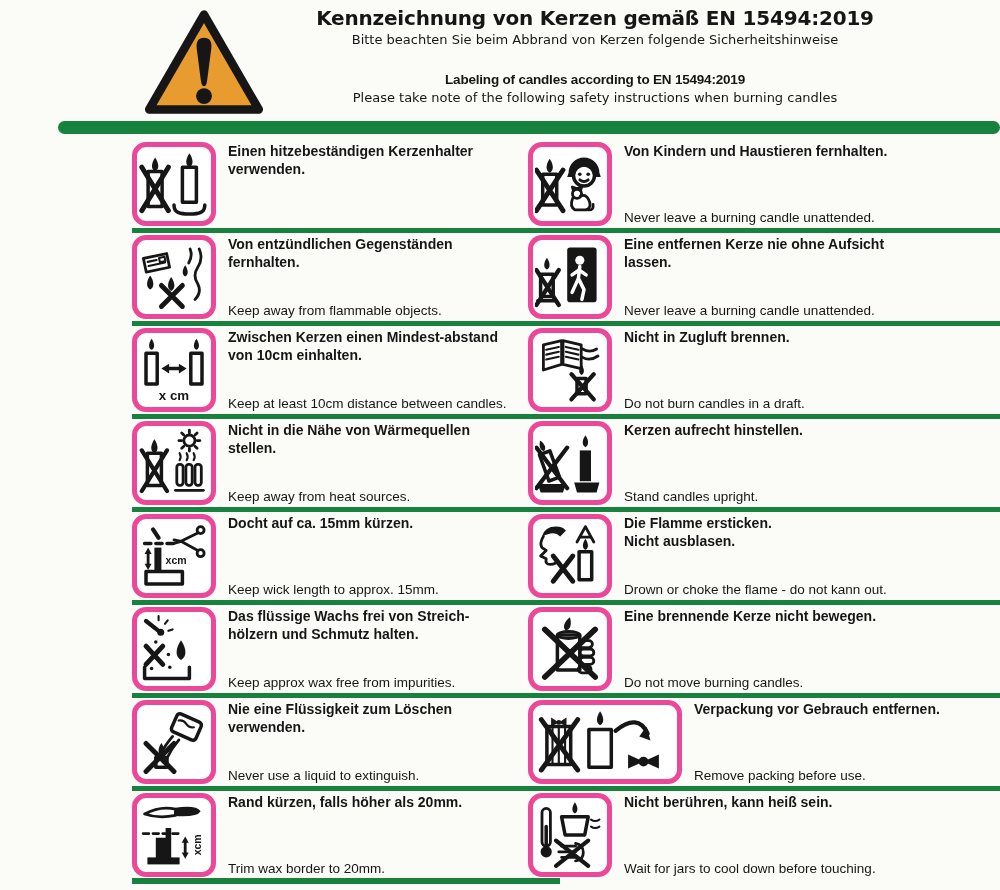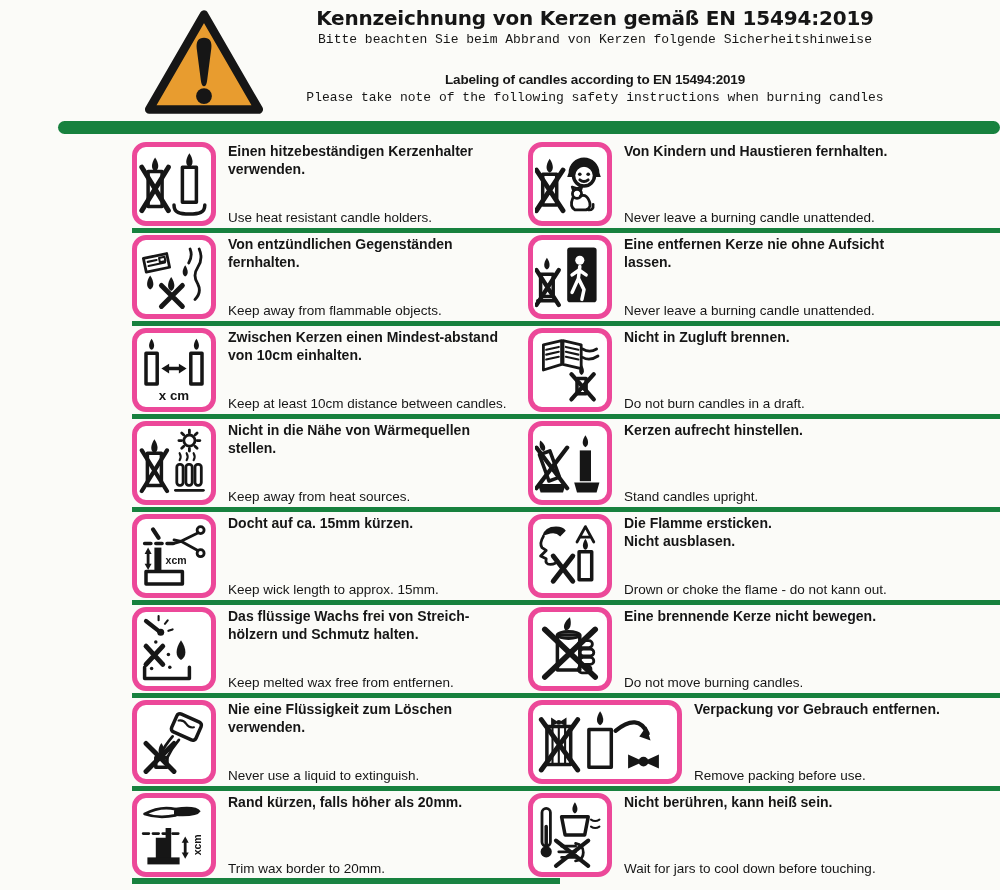--- a/index.html
+++ b/index.html
@@ -8,21 +8,21 @@
     font-family:"DejaVu Sans","Liberation Sans",sans-serif;
     color:#161616; background:#fbfbf8; overflow:hidden;
   }
   .page { position:relative; width:848px; height:890px; background:#fbfbf8; }
 
   
   .header { position:absolute; top:0; left:0; width:1000px; height:120px; }
   .warn { position:absolute; left:143px; top:6px; width:122px; height:112px; }
   .titles { position:absolute; left:285px; top:6px; width:620px; text-align:center; }
   .title { font-size:20px; font-weight:bold; letter-spacing:-0.2px; }
-  .sub { font-size:13px; font-weight:500; margin-top:2px;font-family:Liberation Mono, monospace; }
+  .sub { font-size:13px; font-weight:500; margin-top:2px; }
   .title.en { margin-top:25px; }
 
   
   .topbar { position:absolute; top:121px; left:58px; width:942px; height:13px;
             background:#17813E; border-radius:8px; }
   .sep { position:absolute; bottom:0; left:132px; right:0; height:5px; background:#17813E; }
   .sep.partial { width:428px; right:auto; height:6px; }
 
   
   .grid { position:absolute; top:140px; left:0; width:1000px; }
@@ -78,21 +78,20 @@
             <path class="fl" transform="translate(23,28)" d="M0 -16 C-6 -7 -6 1 0 4 C6 1 6 -7 0 -16 Z"></path>
             <rect class="k" stroke-width="5" x="13" y="32" width="20" height="50"></rect>
             <path class="k" stroke-width="7" d="M4 26 L42 88 M42 26 L4 88"></path>
             <path class="fl" transform="translate(72,22)" d="M0 -16 C-6 -7 -6 1 0 4 C6 1 6 -7 0 -16 Z"></path>
             <rect class="k" stroke-width="5" x="62" y="26" width="20" height="50"></rect>
             <path class="k" stroke-width="5" d="M50 80 C50 91 58 93 72 93 C86 93 94 91 94 80"></path>
           </svg>
         </div>
         <div class="txt">
           <div class="de">Einen hitzebeständigen Kerzenhalter verwenden.</div>
-          <div class="en">Use heat resistant candle holders.</div>
         </div>
       </div>
       <div class="cell right">
         <div class="icon-box">
           <svg width="70" height="70" viewBox="0 0 100 100">
             <path class="fl" transform="translate(21,30)" d="M0 -16 C-6 -7 -6 1 0 4 C6 1 6 -7 0 -16 Z"></path>
             <rect class="k" stroke-width="5" x="11" y="36" width="20" height="44"></rect>
             <path class="k" stroke-width="7" d="M2 30 L40 88 M40 30 L2 88"></path>
             <path class="fl" d="M48 34 a22 22 0 0 1 44 0 l2 6 h-9 a15 15 0 0 0 -30 0 h-9 z"></path>
             <circle class="k" stroke-width="5" cx="70" cy="38" r="15"></circle>
@@ -288,21 +287,21 @@
             <circle class="fl" cx="24" cy="40" r="2.5"></circle>
               <circle class="fl" cx="42" cy="58" r="2.5"></circle>
             <circle class="fl" cx="18" cy="78" r="2.5"></circle>
               <circle class="fl" cx="44" cy="76" r="2.5"></circle>
             <path class="fl" transform="translate(60,60) scale(1.4)" d="M0 -16 C-6 -7 -6 1 0 4 C6 1 6 -7 0 -16 Z"></path>
             <path class="k" stroke-width="5" d="M8 76 V92 H72 V76"></path>
           </svg>
         </div>
         <div class="txt">
           <div class="de">Das flüssige Wachs frei von Streich-hölzern und Schmutz halten.</div>
-          <div class="en">Keep melted wax free from entfernen.</div>
+          <div class="en">Keep approx wax free from impurities.</div>
         </div>
       </div>
       <div class="cell right">
         <div class="icon-box">
           <svg width="70" height="70" viewBox="0 0 100 100">
             <path class="fl" transform="translate(45,20) rotate(18)" d="M0 -16 C-6 -7 -6 1 0 4 C6 1 6 -7 0 -16 Z"></path>
             <rect class="k" stroke-width="5" x="32" y="30" width="32" height="50"></rect>
             <ellipse class="k" stroke-width="4" cx="48" cy="30" rx="16" ry="5"></ellipse>
             <rect class="k" stroke-width="4" x="62" y="38" width="20" height="10" rx="5"></rect>
             <rect class="k" stroke-width="4" x="64" y="50" width="20" height="10" rx="5"></rect>

